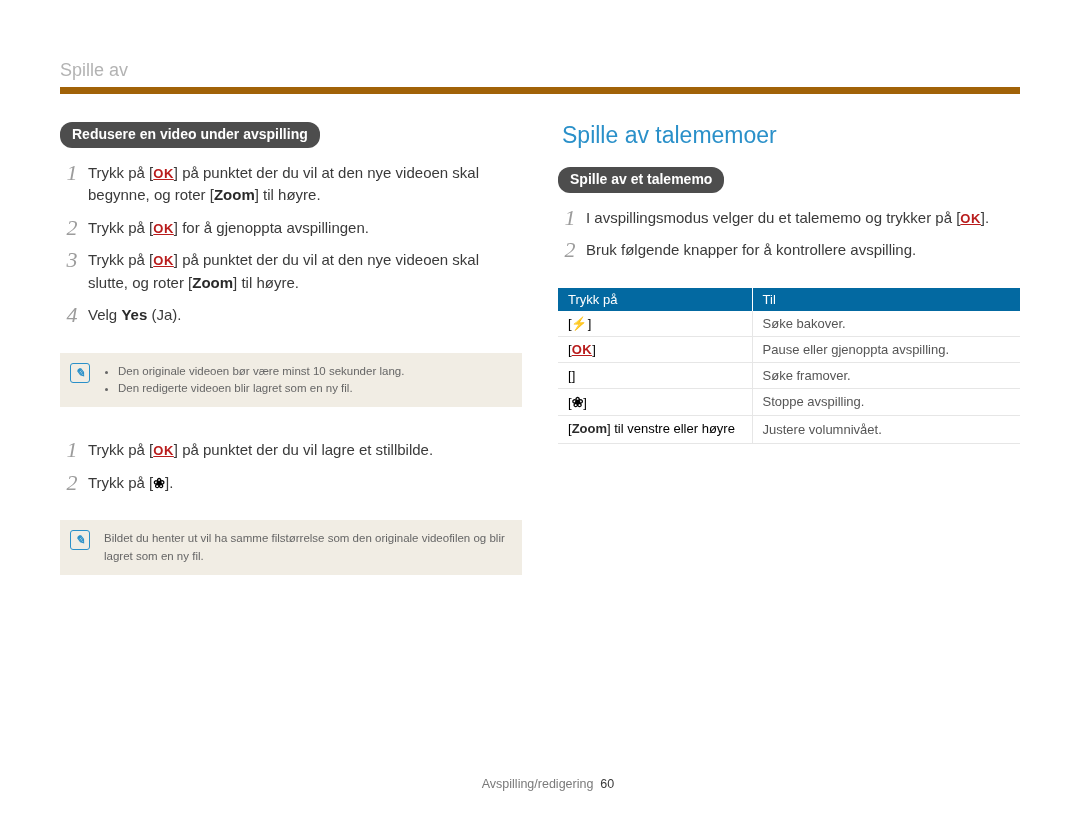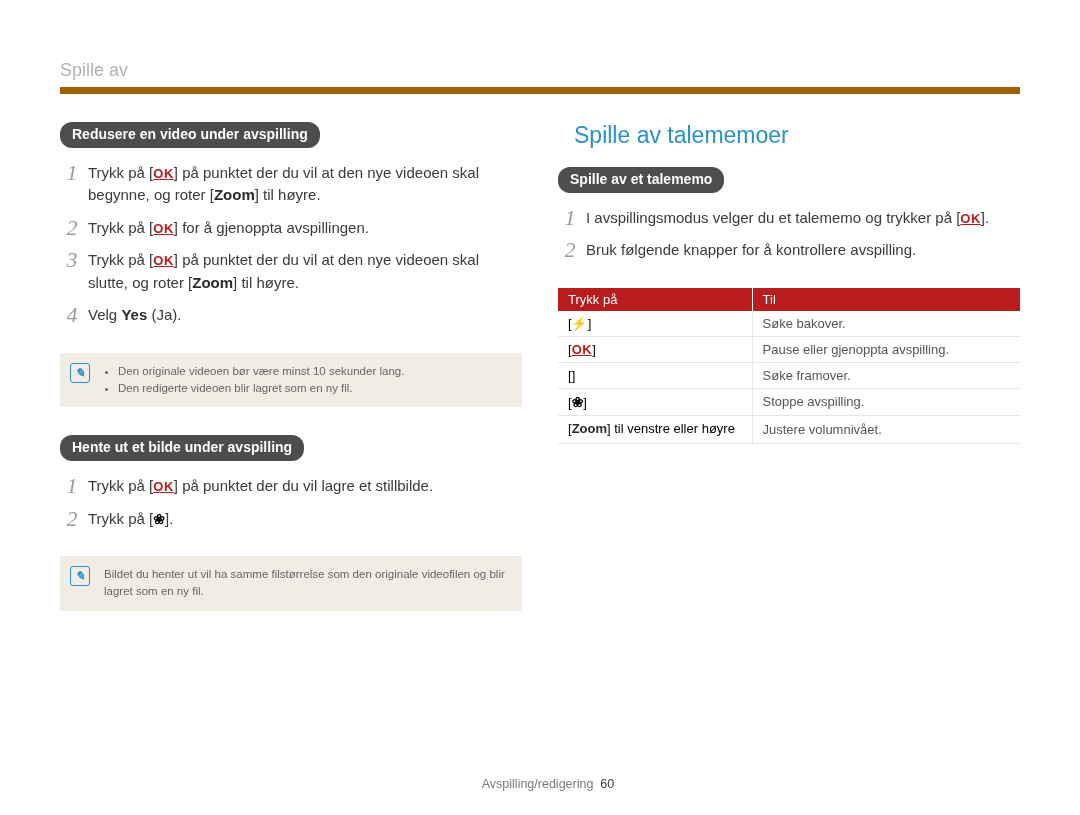--- a/index.html
+++ b/index.html
@@ -32,21 +32,21 @@
     gap: 36px;
   }
   .col {
     flex: 1 1 0;
     min-width: 0;
   }
   .section-title {
     font-size: 23px;
     font-weight: 400;
     color: #2a90c9;
-    margin: 0 0 18px 16px;
+    margin: 0 0 18px 4px;
   }
   .pill {
     display: inline-block;
     background: #4d4d4d;
     color: #fff;
     font-size: 14px;
     font-weight: 700;
     padding: 4px 12px 5px 12px;
     border-radius: 12px;
     margin: 0 0 10px 0;
@@ -133,21 +133,21 @@
     padding: 0;
   }
 
   table.controls {
     border-collapse: collapse;
     width: 100%;
     font-size: 13px;
     margin-top: 4px;
   }
   table.controls th {
-    background: #b91c1c;
+    background: #0369a1;
     color: #fff;
     font-weight: 400;
     text-align: left;
     padding: 4px 10px;
     border-right: 1px solid #fff;
     font-size: 13px;
   }
   table.controls th:last-child {
     border-right: none;
   }
@@ -223,21 +223,20 @@
       </ol>
 
       <div class="notebox">
         <div class="note-icon">✎</div>
         <ul>
           <li>Den originale videoen bør være minst 10 sekunder lang.</li>
           <li>Den redigerte videoen blir lagret som en ny fil.</li>
         </ul>
       </div>
 
-      <div class="pill">Hente ut et bilde under avspilling</div>
 
       <ol class="steps">
         <li>
           <span class="num">1</span>
           <span>
             <span>Trykk på [</span><span class="icon-ok">OK</span><span>] på punktet der du vil lagre et stillbilde.</span>
           </span>
         </li>
         <li>
           <span class="num">2</span>

